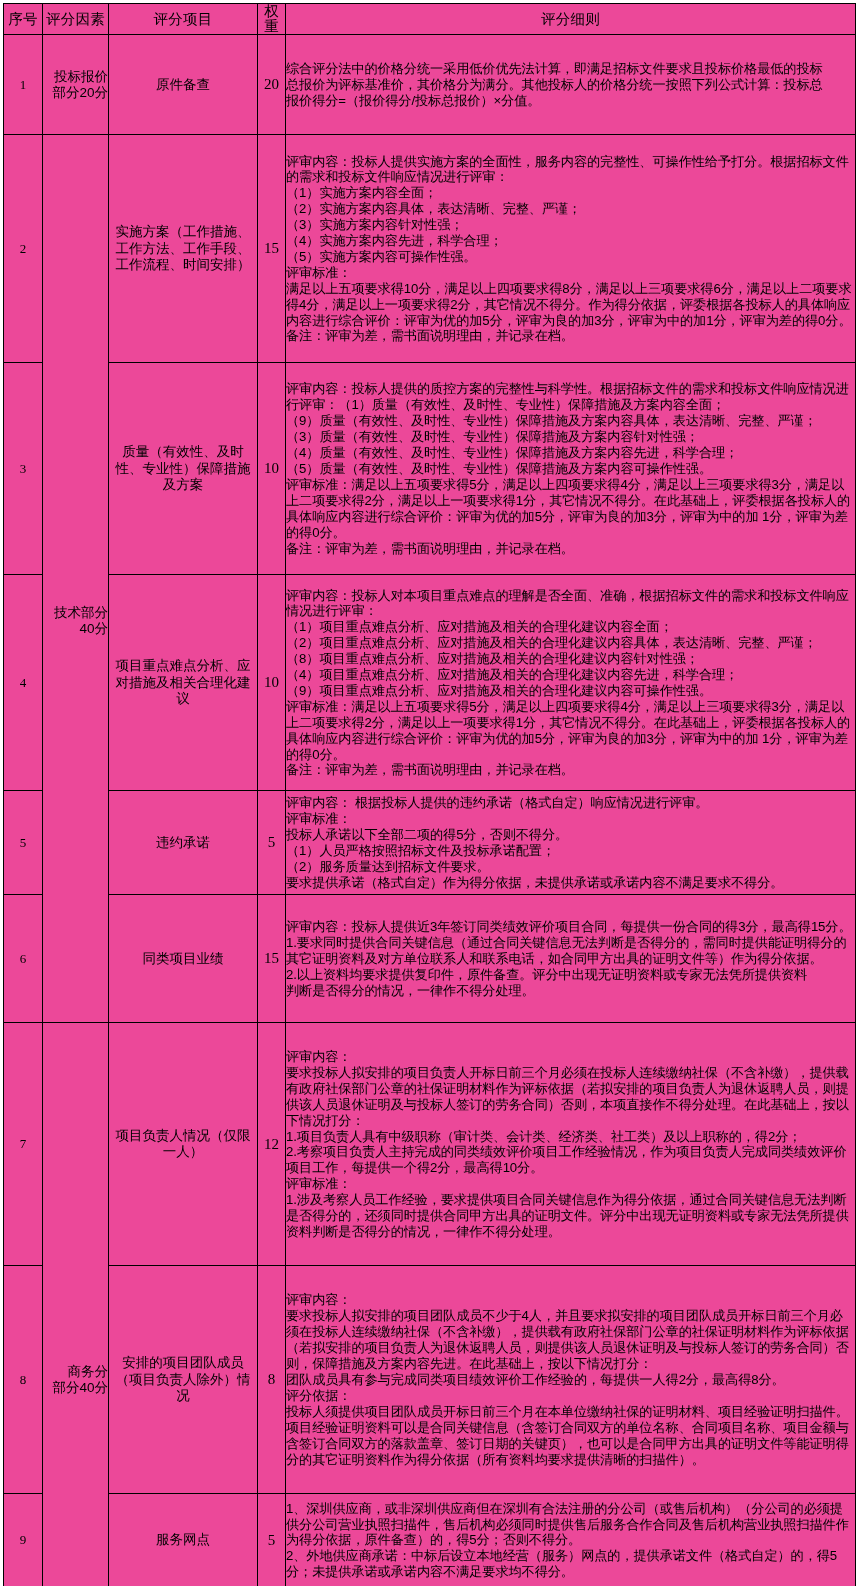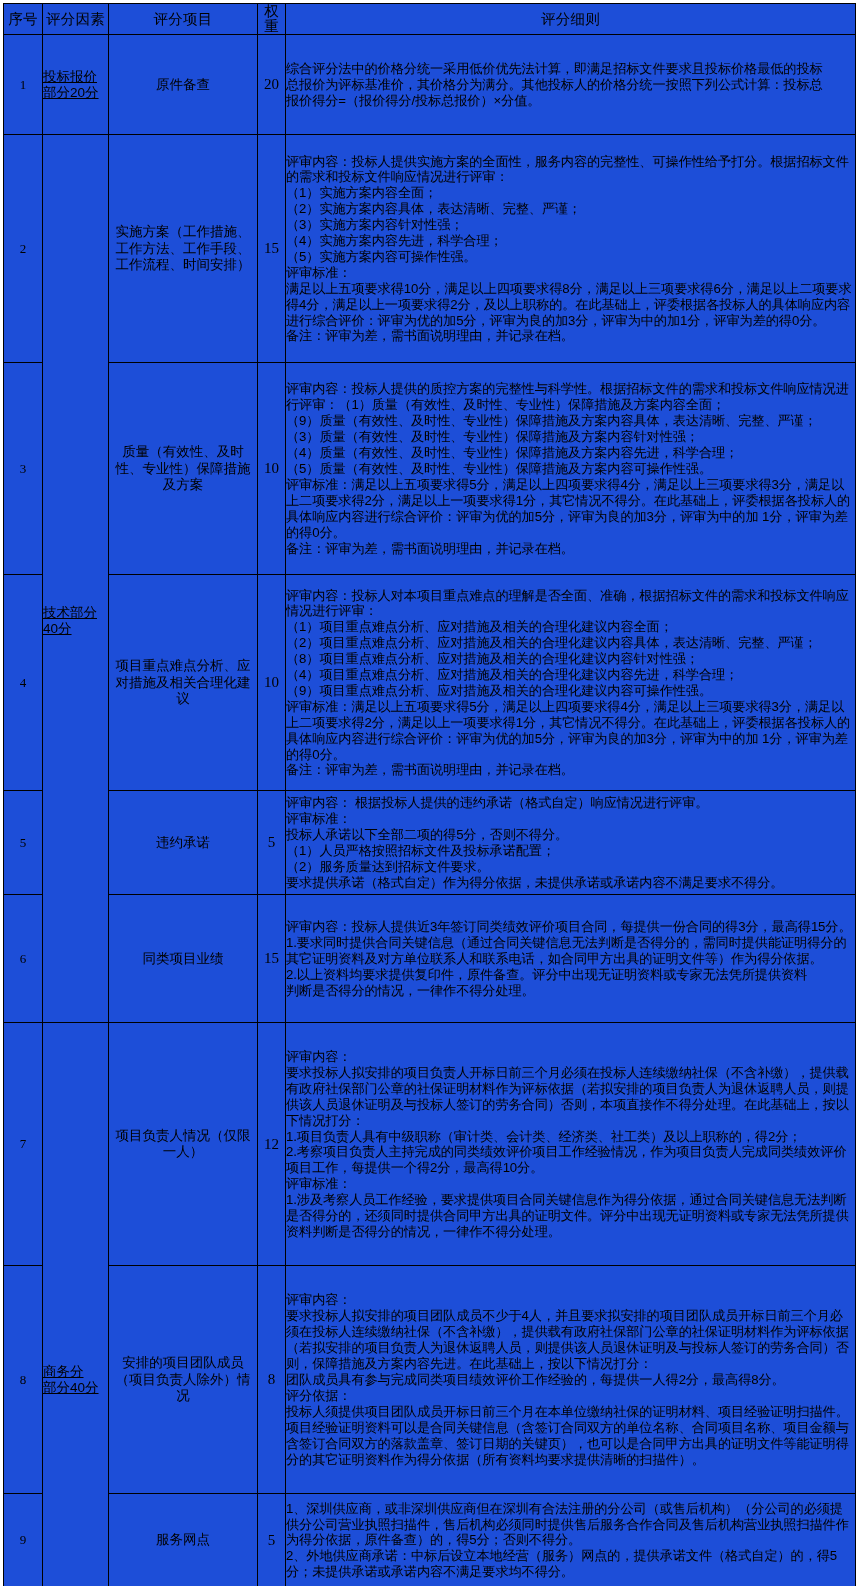--- a/index.html
+++ b/index.html
@@ -12,21 +12,21 @@
   #sheet{
     width:857px;
     box-sizing:border-box;
     padding:3px 2px 2px 3px;
     background:#fff;
   }
   table.grid{
     border-collapse:collapse;
     width:852px;
     table-layout:fixed;
-    background:#1d4ed8;
+    background:#ec4899;
   }
   table.grid td, table.grid th{
     border:1px solid #000;
     vertical-align:middle;
     padding:0;
     font-weight:normal;
   }
   
   col.c-no{width:39px;}
   col.c-factor{width:66px;}
@@ -41,26 +41,25 @@
     height:28px;
     padding:4px 1px;
     letter-spacing:0.2px;
   }
   .cell-no{
     text-align:center;
     font-size:13px;
     font-family:"Liberation Serif","DejaVu Serif",serif;
   }
   .cell-factor{
-    text-align:left;
+    text-align:right;
     font-size:13.5px;
     line-height:1.18;
     padding:2px 1px;
     letter-spacing:0px;
-    text-decoration:underline;
   }
   .cell-item{
     text-align:center;
     font-size:13.5px;
     line-height:1.22;
     padding:3px 2px;
   }
   .cell-weight{
     text-align:center;
     font-size:15px;
@@ -126,21 +125,21 @@
           <td class="cell-item"><span class="ln">实施方案（工作措施、</span><span class="ln">工作方法、工作手段、</span><span class="ln">工作流程、时间安排）</span></td>
           <td class="cell-weight">15</td>
           <td class="cell-detail">
             <span class="ln">评审内容：投标人提供实施方案的全面性，服务内容的完整性、可操作性给予打分。根据招标文件的需求和投标文件响应情况进行评审：</span>
             <span class="ln">（1）实施方案内容全面；</span>
             <span class="ln">（2）实施方案内容具体，表达清晰、完整、严谨；</span>
             <span class="ln">（3）实施方案内容针对性强；</span>
             <span class="ln">（4）实施方案内容先进，科学合理；</span>
             <span class="ln">（5）实施方案内容可操作性强。</span>
             <span class="ln">评审标准：</span>
-            <span class="ln">满足以上五项要求得10分，满足以上四项要求得8分，满足以上三项要求得6分，满足以上二项要求得4分，满足以上一项要求得2分，及以上职称的。在此基础上，评委根据各投标人的具体响应内容进行综合评价：评审为优的加5分，评审为良的加3分，评审为中的加1分，评审为差的得0分。</span>
+            <span class="ln">满足以上五项要求得10分，满足以上四项要求得8分，满足以上三项要求得6分，满足以上二项要求得4分，满足以上一项要求得2分，其它情况不得分。作为得分依据，评委根据各投标人的具体响应内容进行综合评价：评审为优的加5分，评审为良的加3分，评审为中的加1分，评审为差的得0分。</span>
             <span class="ln">备注：评审为差，需书面说明理由，并记录在档。</span>
           </td>
         </tr>
         <tr style="height: 212px;">
           <td class="cell-no">3</td>
           <td class="cell-item"><span class="ln">质量（有效性、</span><span class="ln">及时性、专业性）</span><span class="ln">保障措施及方案</span></td>
           <td class="cell-weight">10</td>
           <td class="cell-detail">
             <span class="ln">评审内容：投标人提供的质控方案的完整性与科学性。根据招标文件的需求和投标文件响应情况进行评审：（1）质量（有效性、及时性、专业性）保障措施及方案内容全面；</span>
             <span class="ln">（9）质量（有效性、及时性、专业性）保障措施及方案内容具体，表达清晰、完整、严谨；</span>

